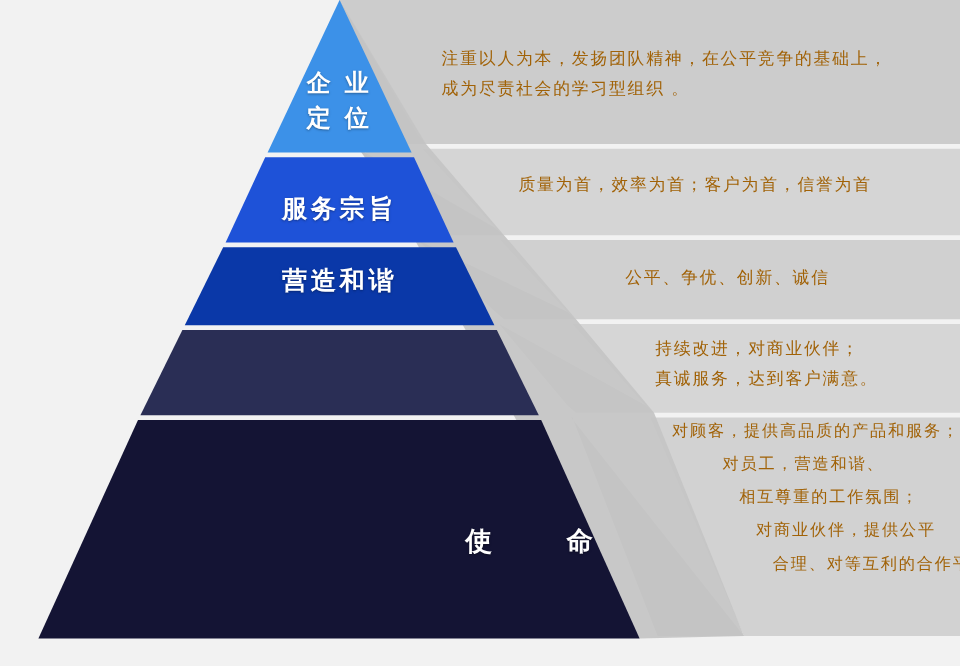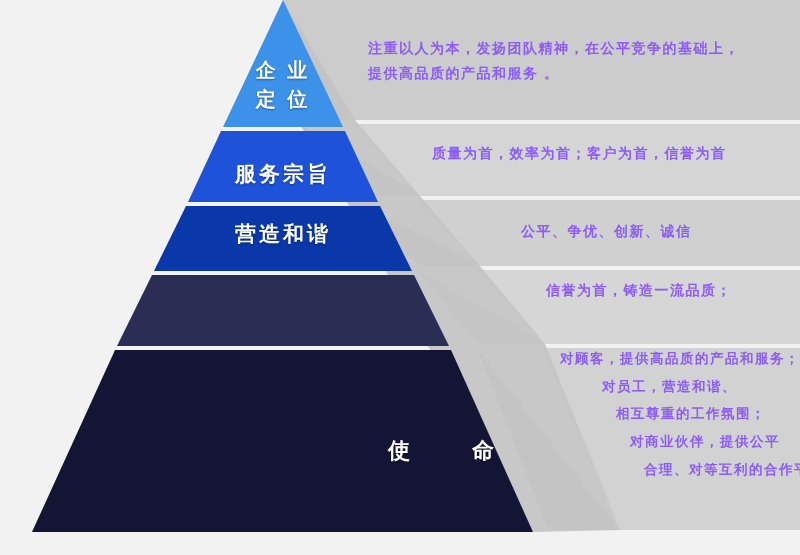--- a/index.html
+++ b/index.html
@@ -36,22 +36,22 @@
     letter-spacing: 3px;
     text-shadow: 0 1px 2px rgba(0,0,0,0.35);
     pointer-events: none;
   }
   .tier-label.two-line {
     line-height: 1.45;
     white-space: normal;
   }
   .desc {
     position: absolute;
-    color: #8b5cf6;
-    font-weight: bold;
+    color: #a16207;
+    font-weight: normal;
     letter-spacing: 1.5px;
     line-height: 1.75;
   }
   .desc-line {
     display: block;
     white-space: nowrap;
   }
 </style>
 </head>
 <body>
@@ -105,33 +105,34 @@
     <span class="desc-line">定 位</span>
   </div>
 
   <div class="tier-label" style="left:150px; top:220px; width:266px; font-size:21px;">营造和谐</div>
 
 
   <div class="tier-label" style="left:60px; top:436px; width:440px; font-size:22px; letter-spacing:6px;text-align:right;">使　　命</div>
 
   <div class="desc" style="left:368px; top:36px; font-size:14px;">
     <span class="desc-line">注重以人为本，发扬团队精神，在公平竞争的基础上，</span>
-    <span class="desc-line">提供高品质的产品和服务 。</span>
+    <span class="desc-line">成为尽责社会的学习型组织 。</span>
   </div>
 
   <div class="desc" style="left:521px; top:219px; font-size:14px;">
     <span class="desc-line">公平、争优、创新、诚信</span>
   </div>
 
   <div class="desc" style="left:432px; top:141px; font-size:14px;">
     <span class="desc-line">质量为首，效率为首；客户为首，信誉为首</span>
   </div>
 
   <div class="desc" style="left:546px; top:278px; font-size:14px;">
-    <span class="desc-line">信誉为首，铸造一流品质；</span>
+    <span class="desc-line">持续改进，对商业伙伴；</span>
+    <span class="desc-line">真诚服务，达到客户满意。</span>
   </div>
 
   <div class="desc" style="left:560px; top:345px; font-size:13.5px; line-height:2.05;">
     <span class="desc-line" style="margin-left:0px;">对顾客，提供高品质的产品和服务；</span>
     <span class="desc-line" style="margin-left:42px;">对员工，营造和谐、</span>
     <span class="desc-line" style="margin-left:56px;">相互尊重的工作氛围；</span>
     <span class="desc-line" style="margin-left:70px;">对商业伙伴，提供公平</span>
     <span class="desc-line" style="margin-left:84px;">合理、对等互利的合作平台。</span>
   </div>
 

